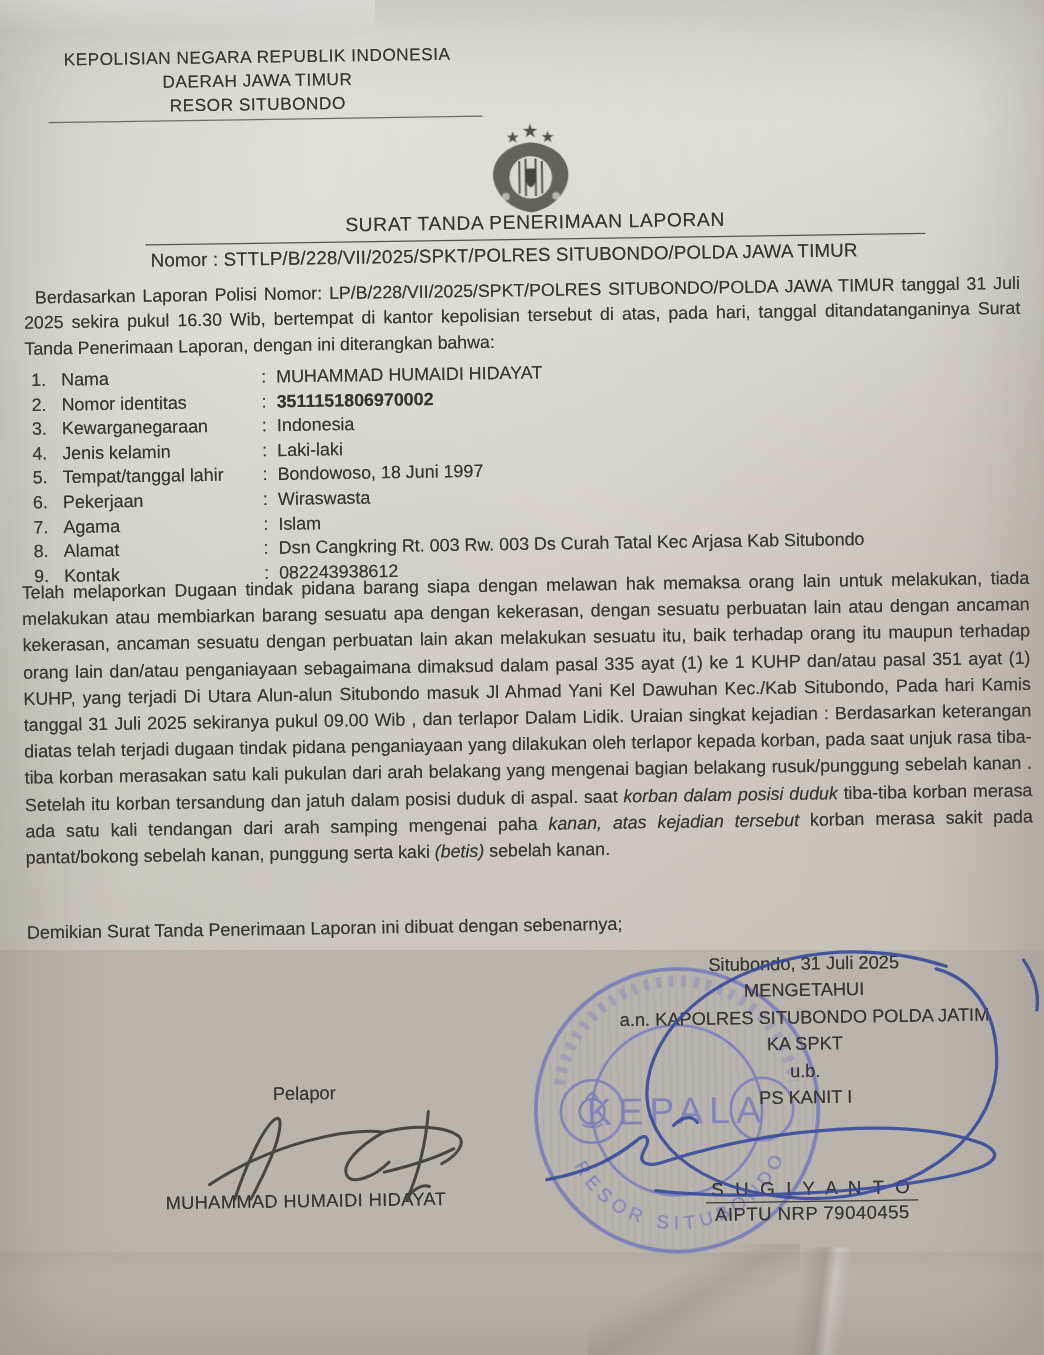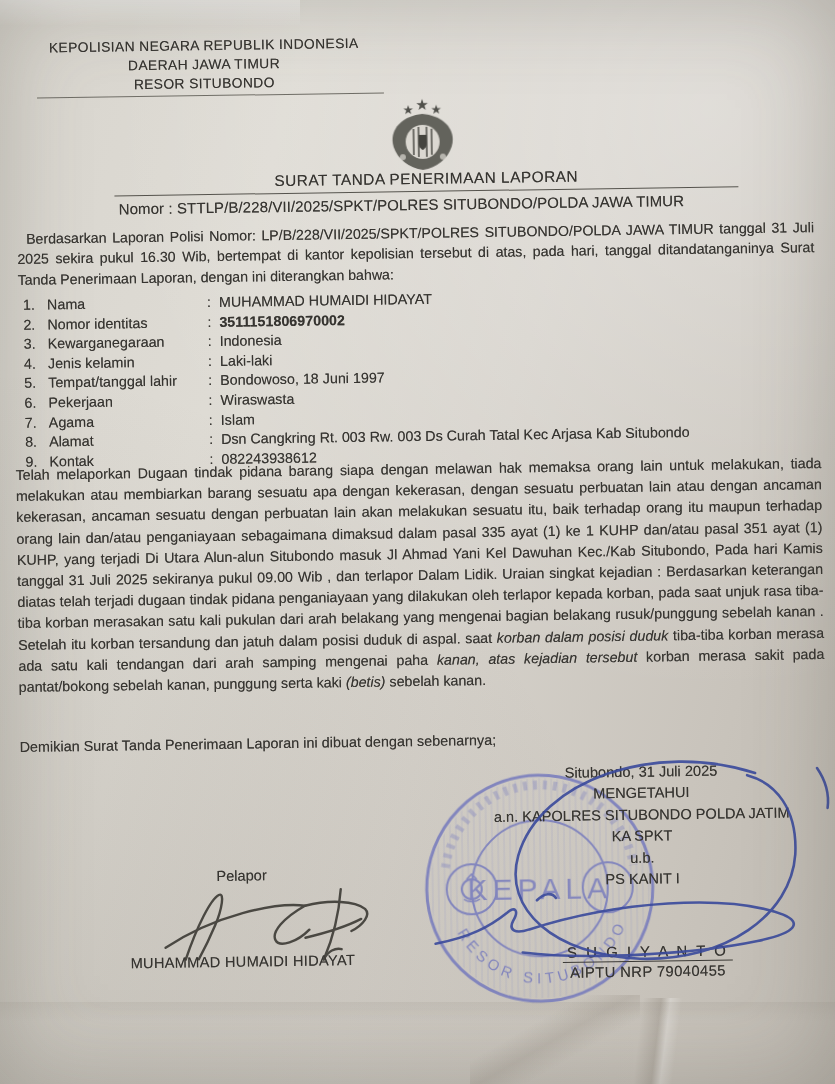--- a/index.html
+++ b/index.html
@@ -1,18 +1,18 @@
 <!DOCTYPE html>
 <html><head>
 <meta charset="utf-8">
 <style>
   html,body{margin:0;padding:0;}
   body{width:835px;height:1084px;overflow:hidden;background:#b9b4ac;
        font-family:"Liberation Sans", sans-serif;}
-  #photo{position:relative;width:835px;height:1084px;
+  #photo{position:relative;width:835px;height:760px;
     background:
       radial-gradient(120% 90% at 85% 10%, rgba(255,255,255,.35), rgba(255,255,255,0) 60%),
       radial-gradient(140% 120% at 0% 100%, rgba(90,82,70,.18), rgba(90,82,70,0) 55%),
       linear-gradient(105deg,#d8d5ce 0%,#dedbd4 28%,#d5d1ca 55%,#c8c3bb 82%,#bfbab2 100%);
     color:#363430;}
   #sheet{position:absolute;inset:0;transform:rotate(-0.85deg);transform-origin:50% 40%;}
   .abs{position:absolute;}
   .soft{text-shadow:0 0 .5px rgba(40,40,38,.55);}
   
   #letterhead{left:42px;top:33px;width:335px;text-align:center;

